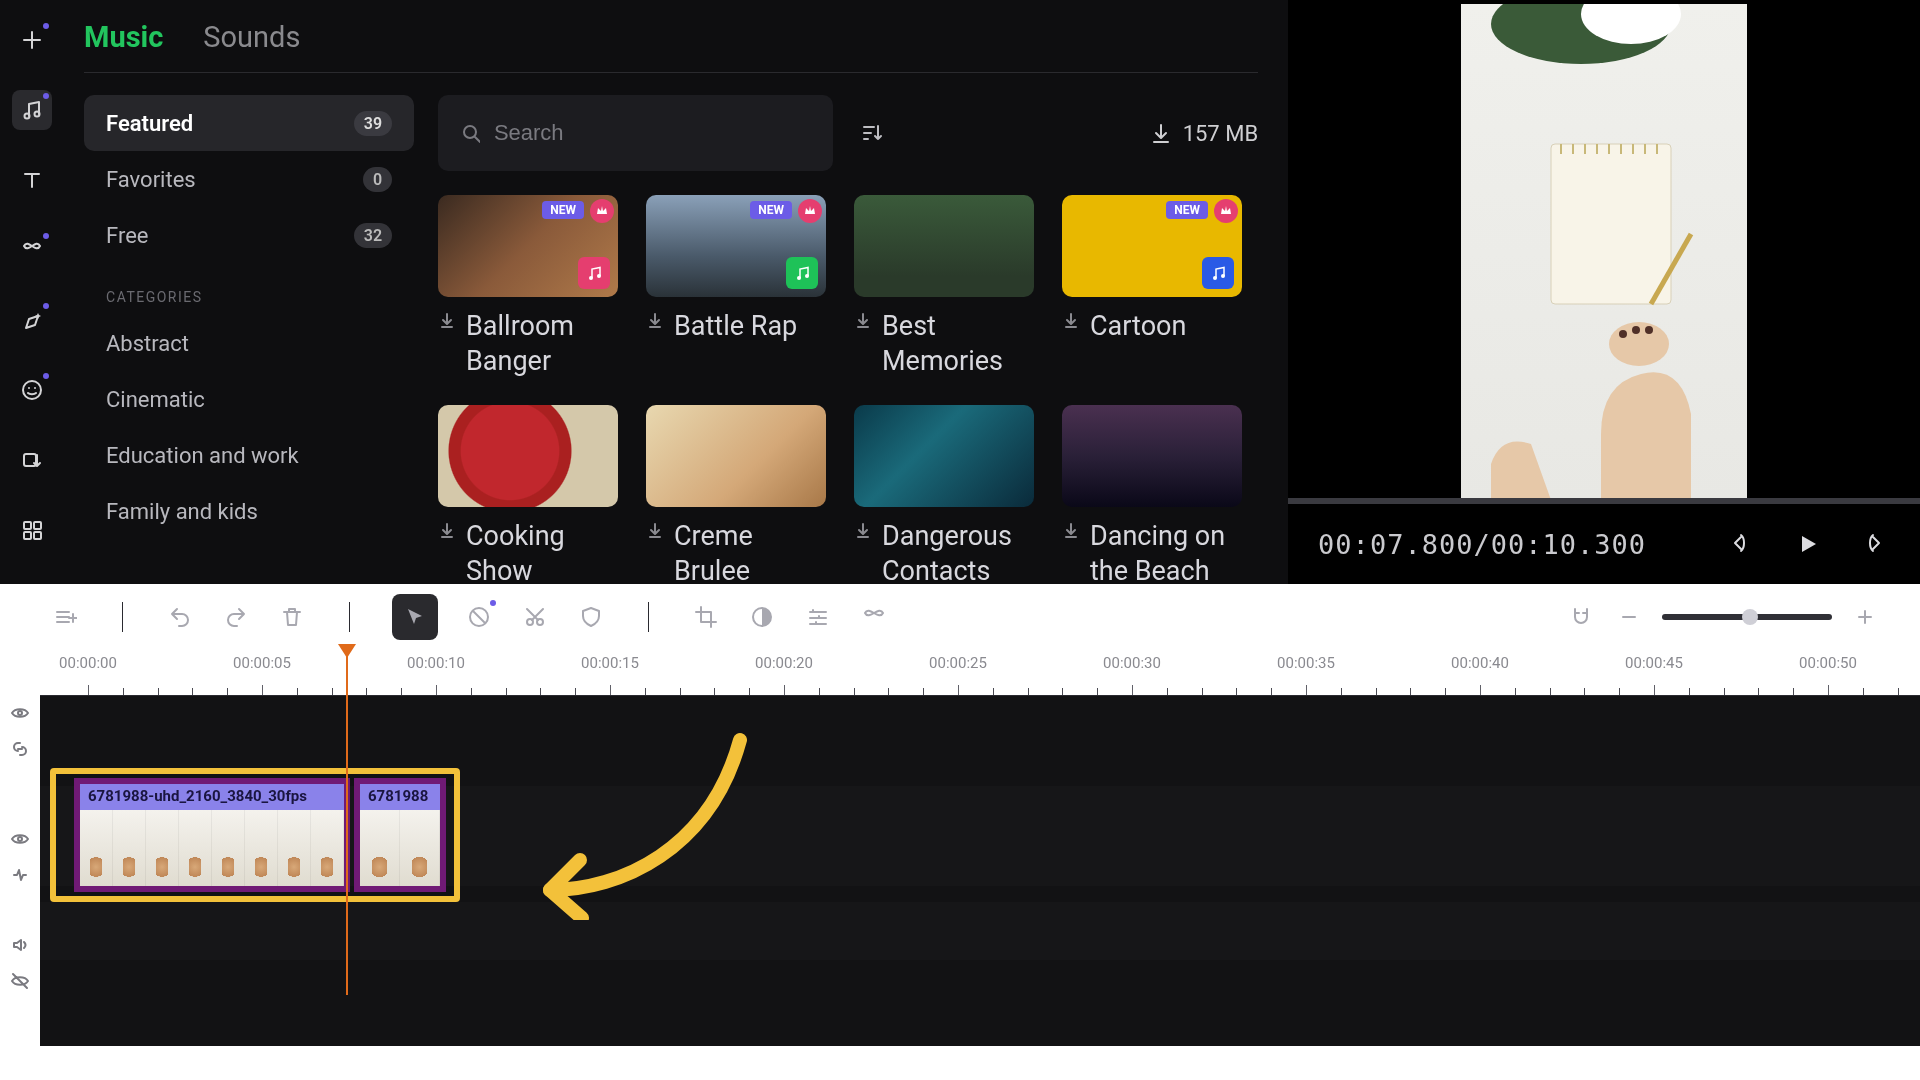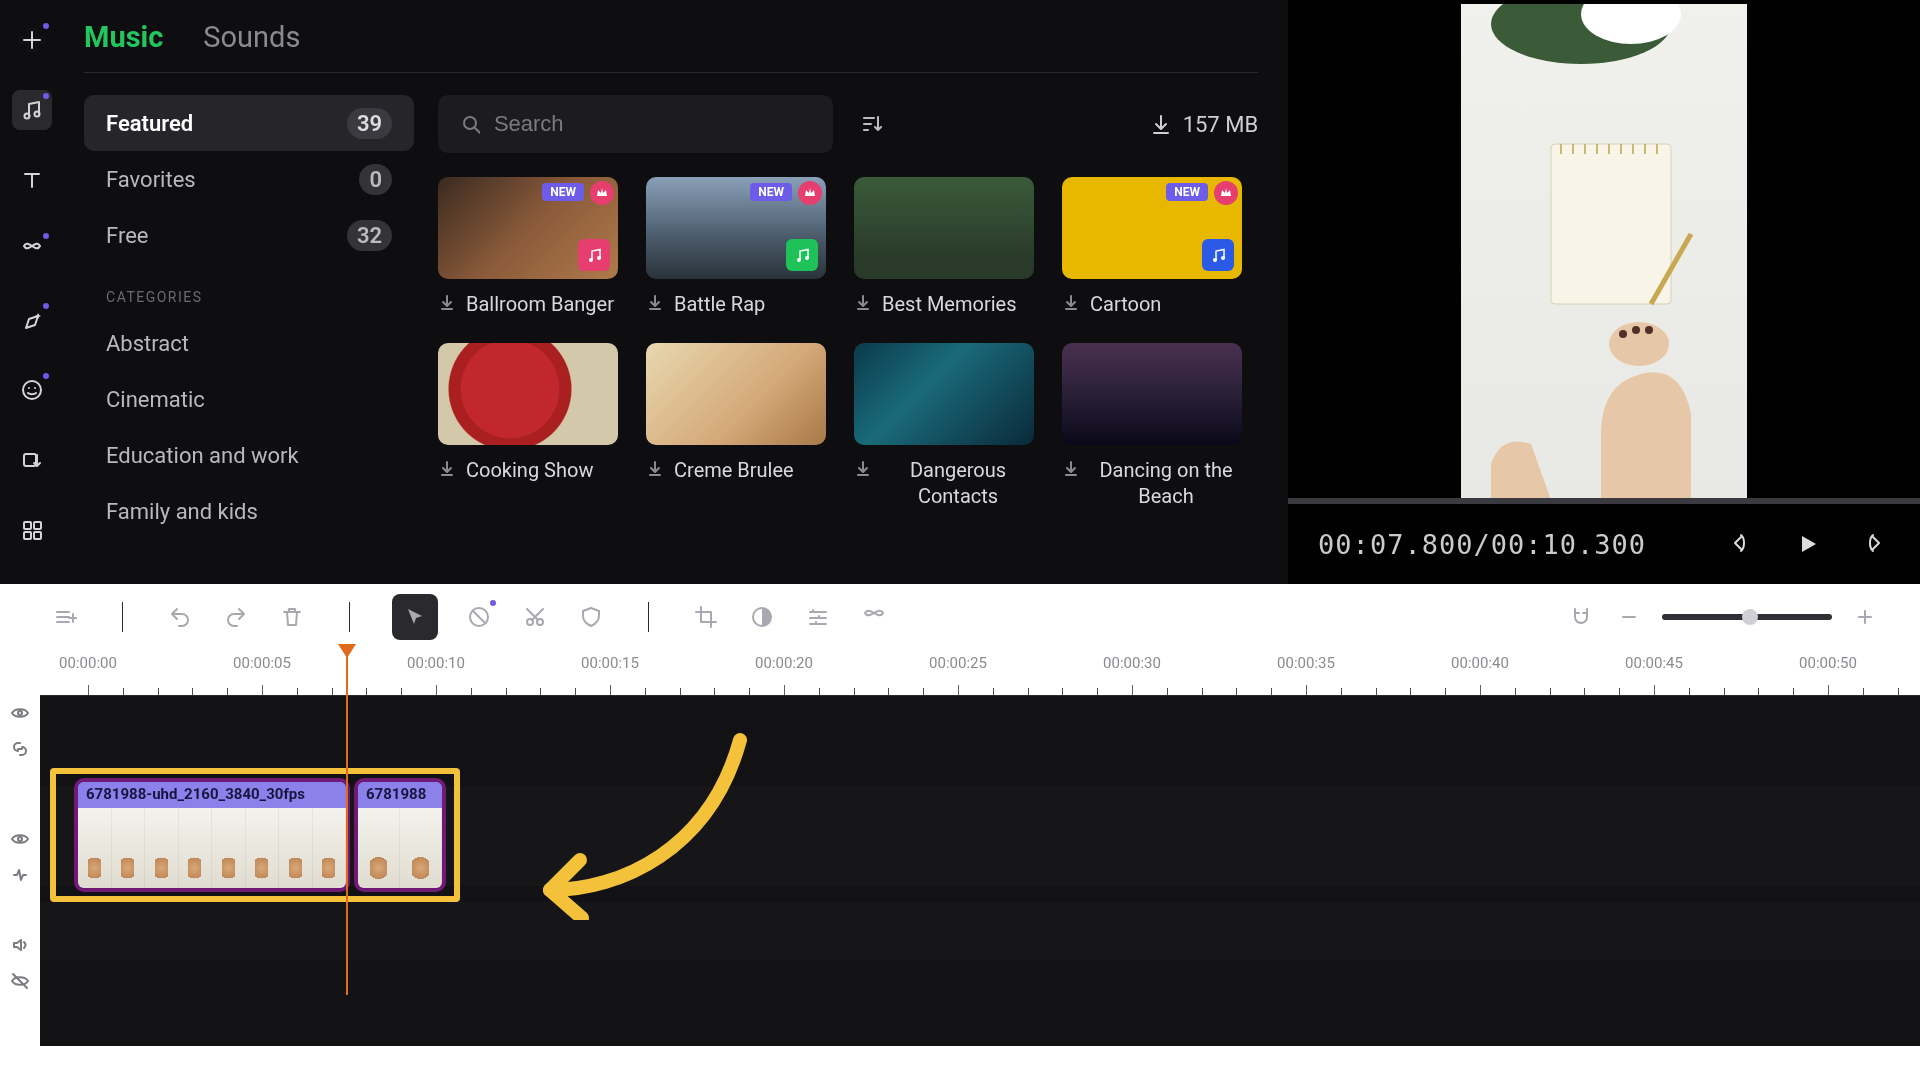--- a/index.html
+++ b/index.html
@@ -72,42 +72,42 @@
     font-size: 22px;
     color: #b8b8be;
   }
   .lib-sidebar .side-item.active {
     background: #26262a;
     color: #fff;
     font-weight: 600;
   }
   .lib-sidebar .side-item .badge {
     background: #333338;
-    font-size: 22px;
+    font-size: 16px;
     padding: 3px 10px;
     border-radius: 999px;
     color: #bbb;
     font-weight: 600;
   }
   .lib-sidebar .side-item.active .badge { background: #3a3a40; color: #ddd; }
   .lib-sidebar .cat-header {
     font-size: 14px;
     letter-spacing: 1.5px;
     color: #6a6a70;
     margin: 26px 0 10px 22px;
   }
 
   .lib-main { flex: 1; }
   .lib-toolbar {
     display: flex; align-items: center; gap: 22px;
     margin-bottom: 24px;
   }
   .search-box {
     flex: 0 0 395px;
-    height: 58px;
+    height: 76px;
     background: #1c1c20;
     border-radius: 10px;
     display: flex; align-items: center;
     padding: 0 22px;
     color: #7a7a80;
   }
   .search-box input {
     background: transparent; border: 0;
     color: #d4d4d6; font-size: 22px;
     margin-left: 14px; outline: none; width: 100%;
@@ -148,23 +148,22 @@
   }
   .track .type-badge {
     position: absolute; bottom: 8px; right: 8px;
     width: 32px; height: 32px;
     border-radius: 6px;
     display:flex;align-items:center;justify-content:center;
   }
   .track .caption {
     display: flex; align-items: flex-start; gap: 10px;
     margin-top: 12px;
-    font-size: 20px; color: #d8d8de;
+    font-size: 27px; color: #d8d8de;
     line-height: 1.3;
-    text-align: center;
   }
   .track .caption .dl { color: #8a8a90; margin-top: 2px; flex-shrink:0; }
 
   
   .bg-selfie { background: linear-gradient(135deg,#3a2a20 0%,#8a5a3a 50%,#b07a4a 100%); }
   .bg-city   { background: linear-gradient(180deg,#8aa0b8 0%,#4a5a6a 60%,#2a3238 100%); }
   .bg-forest { background: linear-gradient(180deg,#3a5a3a 0%,#2a3a2a 80%); }
   .bg-cartoon{ background: #e8b800; }
   .bg-cook   { background: radial-gradient(circle at 40% 45%, #c1272d 0 40%, #aa2020 41% 50%, #d4c8aa 51% 100%); }
   .bg-creme  { background: linear-gradient(135deg,#e8d8b0 0%, #d4a878 60%, #a87848 100%); }
@@ -285,22 +284,22 @@
     left: 10px; top: 72px;
     width: 410px; height: 134px;
     border: 6px solid #f3c13a;
     border-radius: 4px;
     pointer-events: none;
     z-index: 2;
   }
   .clip {
     position:absolute; top:82px; height:114px;
     background:#7c73e6;
-    border: 4px solid #701a75;
-    border-radius: 10px;
+    border: 6px solid #701a75;
+    border-radius: 0;
     overflow:hidden;
     display:flex; flex-direction:column;
   }
   .clip .clip-label {
     background:#8a82ea; color:#1a1540;
     font-size:15px; font-weight:700;
     padding: 3px 8px 5px;
     white-space:nowrap; overflow:hidden;
   }
   .clip .frames {

